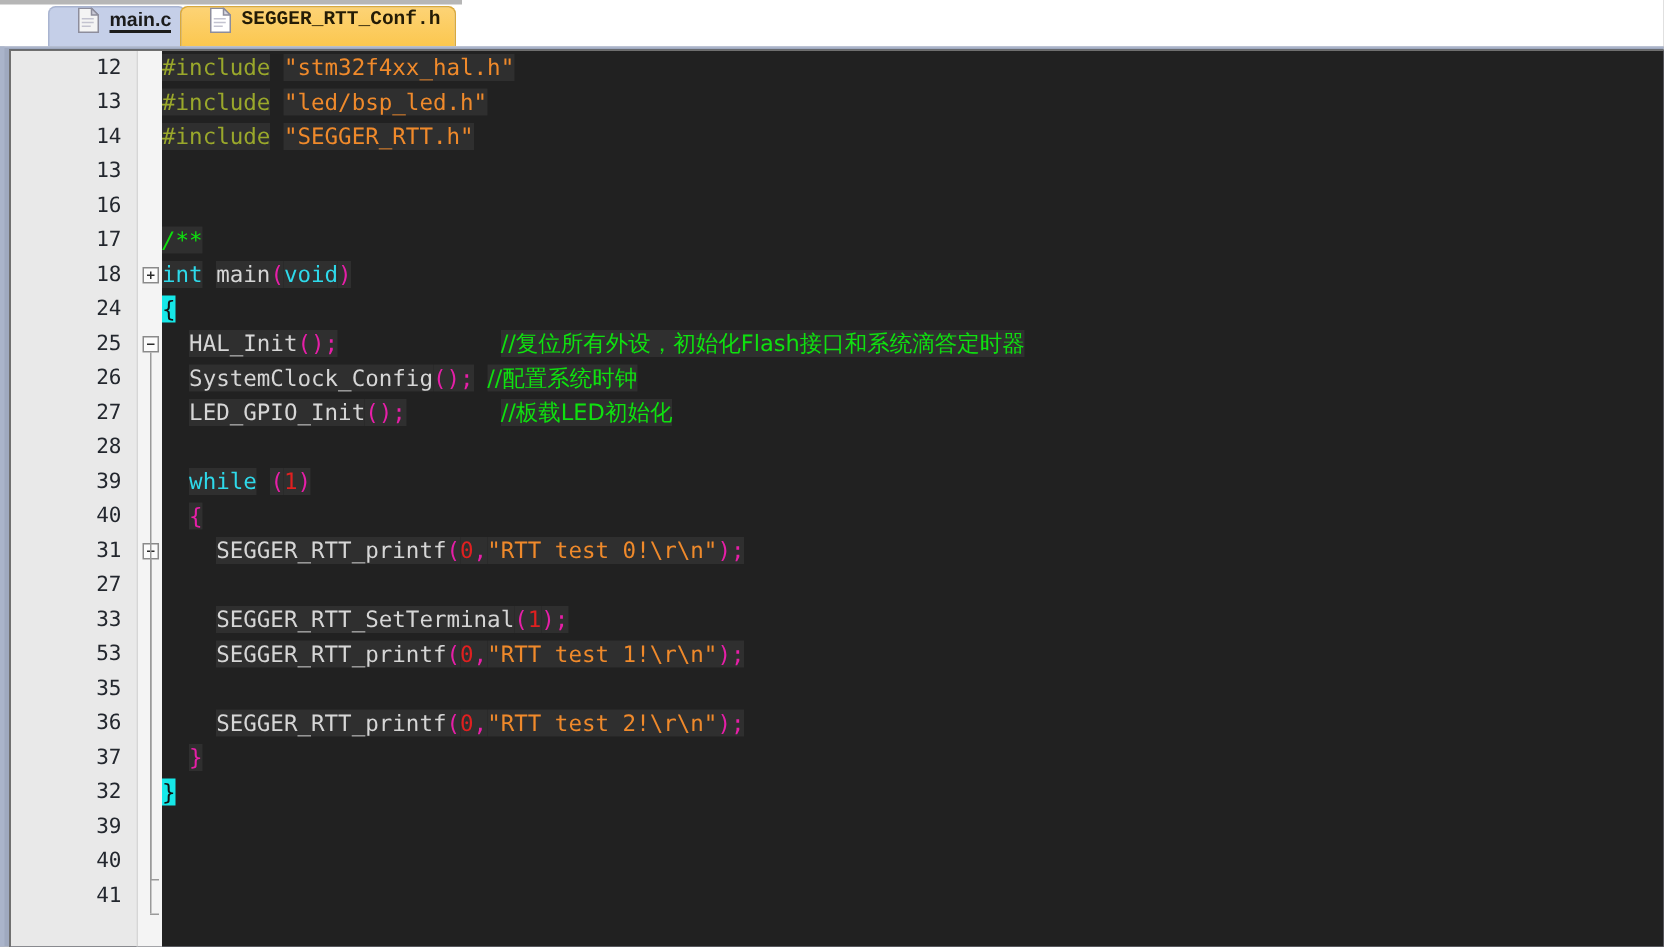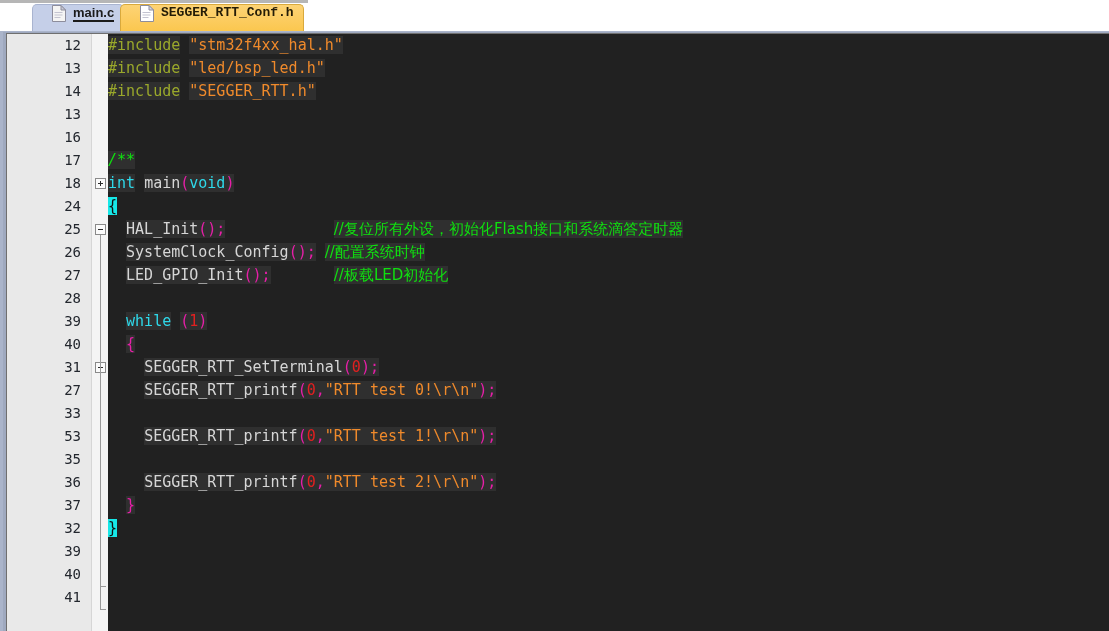--- a/index.html
+++ b/index.html
@@ -231,23 +231,23 @@
           <div class="crow">&nbsp;</div>
           <div class="crow"><span class="cm">/**</span></div>
           <div class="crow"><span class="kw">int</span><span class="plain"> </span><span class="id">main</span><span class="pn">(</span><span class="kw">void</span><span class="pn">)</span></div>
           <div class="crow"><span class="brace-hl">{</span></div>
           <div class="crow"><span class="plain">  </span><span class="id">HAL_Init</span><span class="pn">();</span><span class="plain">            </span><span class="cm-cjk">//复位所有外设，初始化Flash接口和系统滴答定时器</span></div>
           <div class="crow"><span class="plain">  </span><span class="id">SystemClock_Config</span><span class="pn">();</span><span class="plain"> </span><span class="cm-cjk">//配置系统时钟</span></div>
           <div class="crow"><span class="plain">  </span><span class="id">LED_GPIO_Init</span><span class="pn">();</span><span class="plain">       </span><span class="cm-cjk">//板载LED初始化</span></div>
           <div class="crow">&nbsp;</div>
           <div class="crow"><span class="plain">  </span><span class="kw">while</span><span class="plain"> </span><span class="pn">(</span><span class="num">1</span><span class="pn">)</span></div>
           <div class="crow"><span class="plain">  </span><span class="pn">{</span></div>
-          <div class="crow"><span class="plain">    </span><span class="id">SEGGER_RTT_SetTerminal</span><span class="pn">(</span><span class="num">0</span><span class="pn">);</span></div>
           <div class="crow"><span class="plain">    </span><span class="id">SEGGER_RTT_printf</span><span class="pn">(</span><span class="num">0</span><span class="pn">,</span><span class="str">"RTT test 0!\r\n"</span><span class="pn">);</span></div>
           <div class="crow">&nbsp;</div>
+          <div class="crow"><span class="plain">    </span><span class="id">SEGGER_RTT_SetTerminal</span><span class="pn">(</span><span class="num">1</span><span class="pn">);</span></div>
           <div class="crow"><span class="plain">    </span><span class="id">SEGGER_RTT_printf</span><span class="pn">(</span><span class="num">0</span><span class="pn">,</span><span class="str">"RTT test 1!\r\n"</span><span class="pn">);</span></div>
           <div class="crow">&nbsp;</div>
           <div class="crow"><span class="plain">    </span><span class="id">SEGGER_RTT_printf</span><span class="pn">(</span><span class="num">0</span><span class="pn">,</span><span class="str">"RTT test 2!\r\n"</span><span class="pn">);</span></div>
           <div class="crow"><span class="plain">  </span><span class="pn">}</span></div>
           <div class="crow"><span class="brace-hl">}</span></div>
         </div>
 
     </div>
   </div>
 </div>

